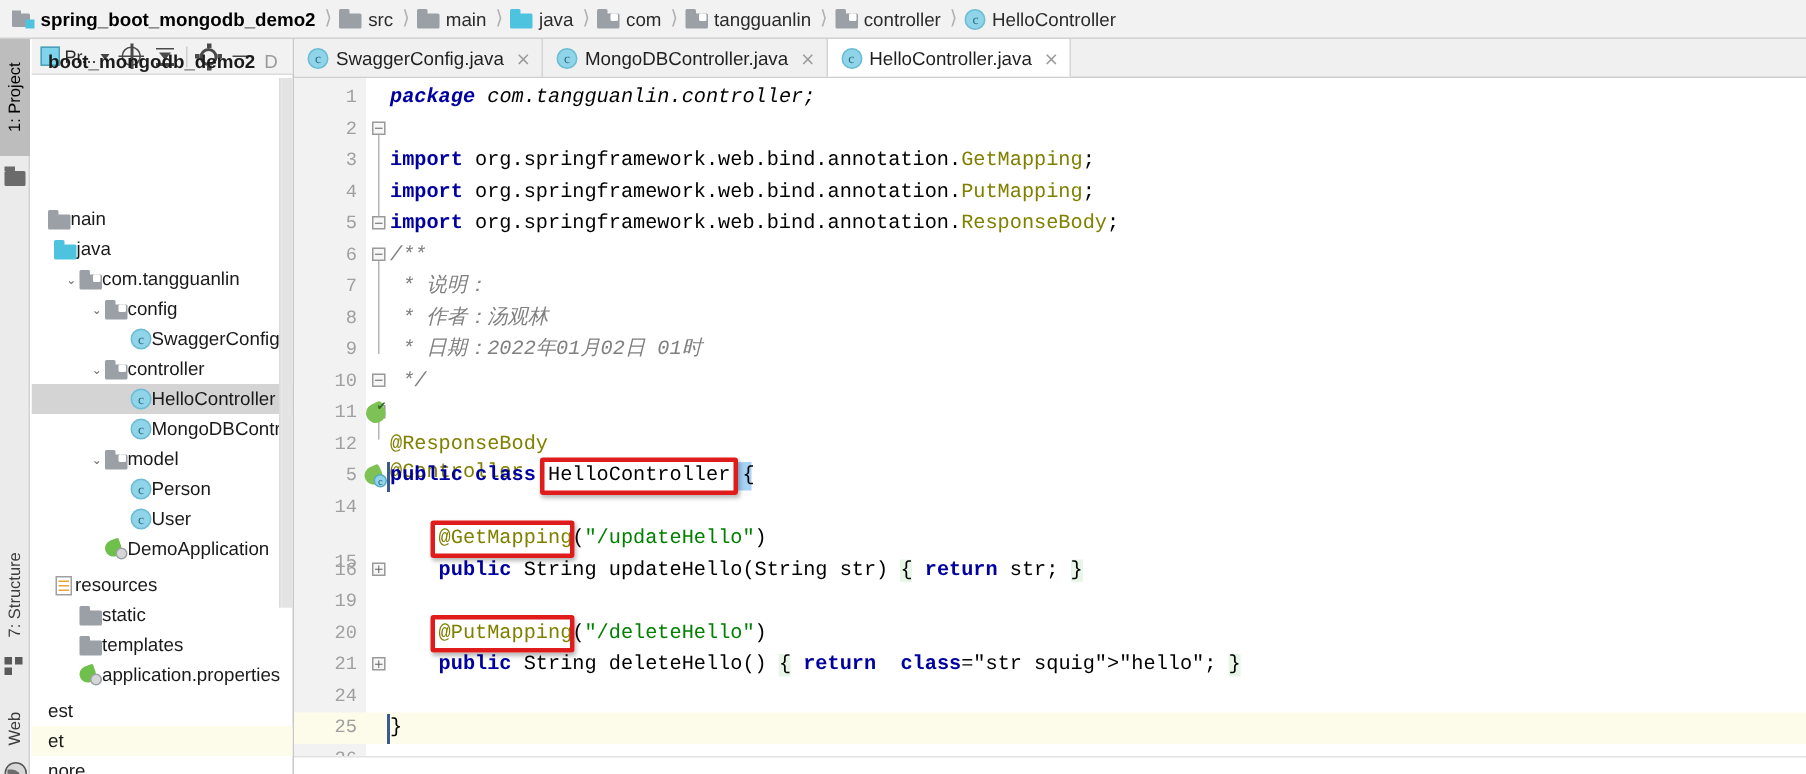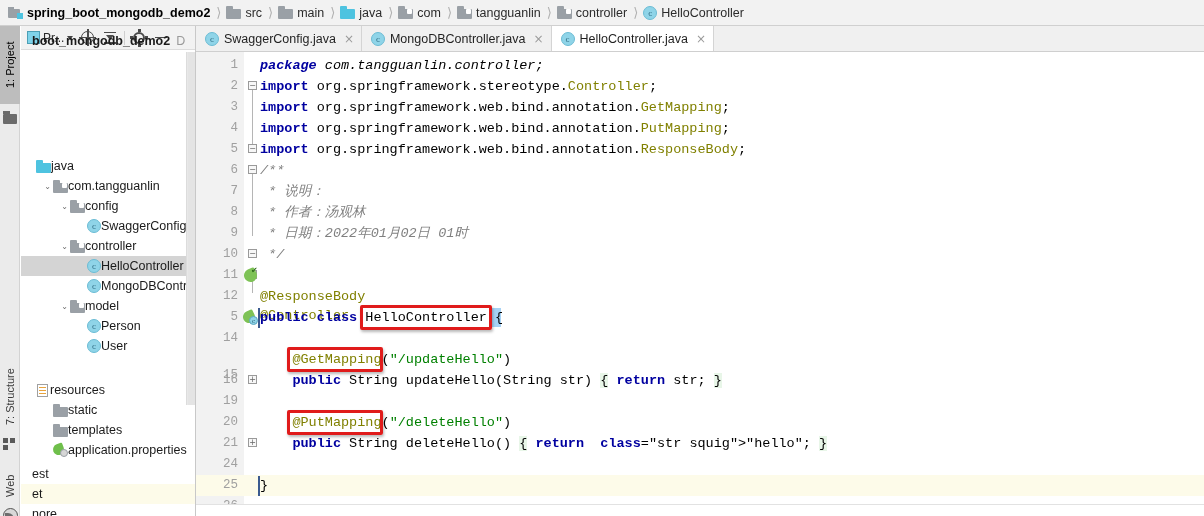--- a/index.html
+++ b/index.html
@@ -457,20 +457,28 @@
       </div>
   </div>
 
   <div id="project-tree">
 
   <div class="tree-row bold" style="top: -19px;">
         <span class="tw-arrow"></span>
         <span class="tw-lbl">boot_mongodb_demo2</span>
         <span id="tree-root-suffix">D</span>
       </div>
+      <div class="tree-row" style="top: 86px;">
+        <span class="tw-arrow"></span>
+        <span class="ico-folder">
+          <span class="tab"></span>
+          <span class="body"></span>
+        </span>
+        <span class="tw-lbl">nain</span>
+      </div>
       <div class="tree-row" style="top: 106px; padding-left: 4px;">
         <span class="tw-arrow"></span>
         <span class="ico-folder blue">
           <span class="tab"></span>
           <span class="body"></span>
         </span>
         <span class="tw-lbl">java</span>
       </div>
       <div class="tree-row" style="top: 126px; padding-left: 21px;">
         <span class="tw-arrow">⌄</span>
@@ -521,20 +529,28 @@
       </div>
       <div class="tree-row" style="top: 266px; padding-left: 55px;">
         <span class="tw-arrow"></span>
         <span class="ico-class">c</span>
         <span class="tw-lbl">Person</span>
       </div>
       <div class="tree-row" style="top: 286px; padding-left: 55px;">
         <span class="tw-arrow"></span>
         <span class="ico-class">c</span>
         <span class="tw-lbl">User</span>
+      </div>
+      <div class="tree-row" style="top: 306px; padding-left: 38px;">
+        <span class="tw-arrow"></span>
+        <span class="ico-spring">
+          <span class="leaf"></span>
+          <span class="gear"></span>
+        </span>
+        <span class="tw-lbl">DemoApplication</span>
       </div>
       <div class="tree-row" style="top: 330px; padding-left: 4px;">
         <span class="tw-arrow"></span>
         <span class="ico-res">
           <span class="pg"></span>
           <span class="l1"></span>
           <span class="l2"></span>
           <span class="l3"></span>
         </span>
         <span class="tw-lbl">resources</span>
@@ -602,21 +618,20 @@
 
 <div id="editor">
   <div id="gutter"></div>
   <div id="editor-body">
       <div style="position: absolute; left: 64px; top: 424px; width: 9px; height: 19px; background: rgb(166, 210, 245);"></div>
       <div style="position: absolute; left: 296px; top: 256px; width: 9px; height: 19px; background: rgb(166, 210, 245);"></div>
 
   <div class="ln" style="top: 6px;">1</div>
       <div class="code-line" style="top: 3px; font-style: italic;"><span class="kw">package</span> com.tangguanlin.controller;</div>
       <div class="ln" style="top: 27px;">2</div>
-      <div class="code-line" style="top: 24px;"><span class="kw">import</span> org.springframework.stereotype.<span class="typ">Controller</span>;</div>
       <div class="ln" style="top: 48px;">3</div>
       <div class="code-line" style="top: 45px;"><span class="kw">import</span> org.springframework.web.bind.annotation.<span class="typ">GetMapping</span>;</div>
       <div class="ln" style="top: 69px;">4</div>
       <div class="code-line" style="top: 66px;"><span class="kw">import</span> org.springframework.web.bind.annotation.<span class="typ">PutMapping</span>;</div>
       <div class="ln" style="top: 90px;">5</div>
       <div class="code-line" style="top: 87px;"><span class="kw">import</span> org.springframework.web.bind.annotation.<span class="typ">ResponseBody</span>;</div>
       <div class="ln" style="top: 111px;">6</div>
       <div class="code-line" style="top: 108px;"><span class="cmt">/**</span></div>
       <div class="ln" style="top: 132px;">7</div>
       <div class="code-line" style="top: 129px;"><span class="cmt"> * 说明：</span></div>

